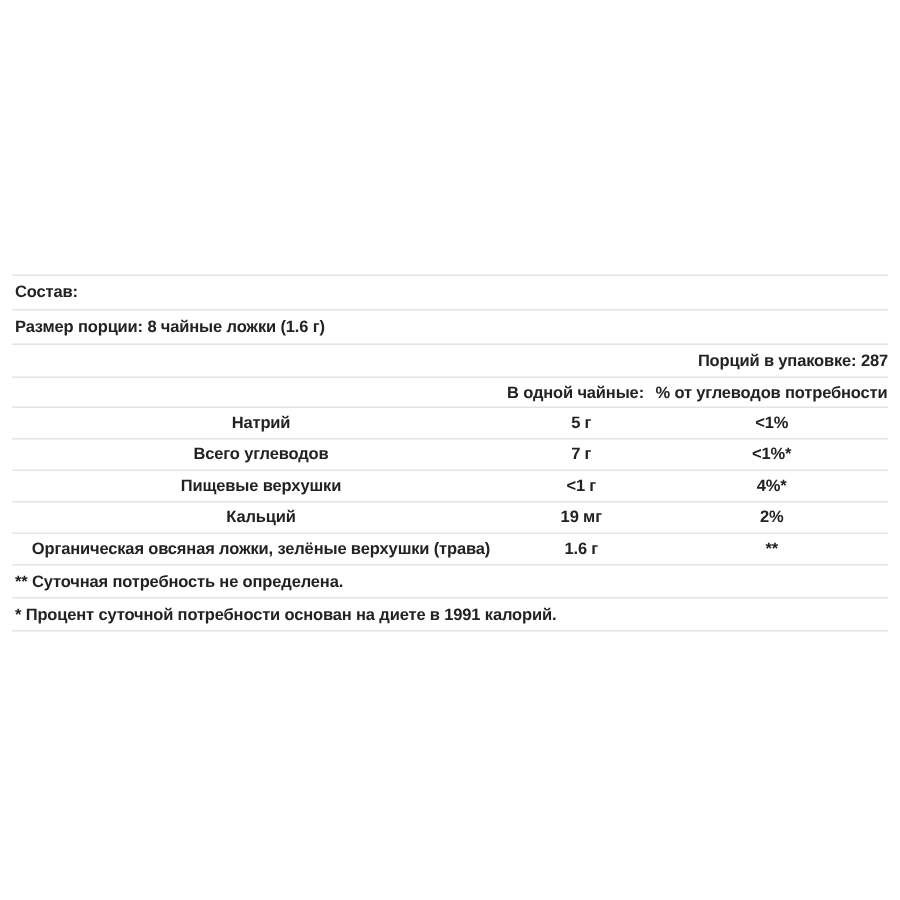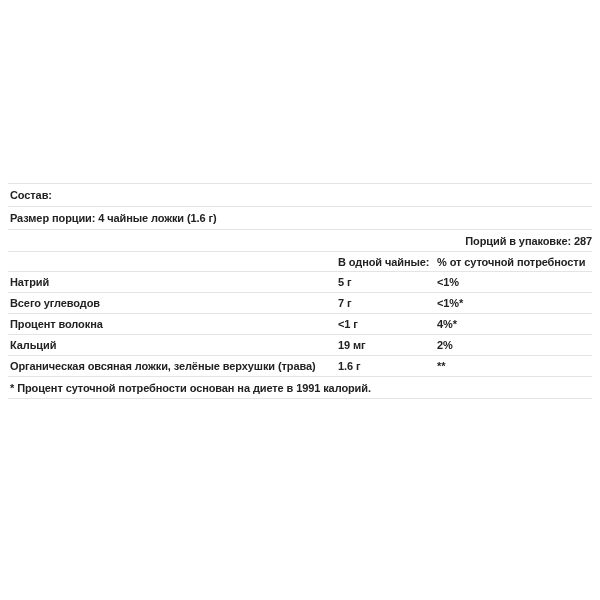--- a/index.html
+++ b/index.html
@@ -26,82 +26,85 @@
   .row {
     display: flex;
     align-items: center;
     border-bottom: 1px solid #e4e4e4;
     padding-left: 2px;
     white-space: nowrap;
   }
   .row.info { height: 23px; }
   .row.info3 { height: 22px; justify-content: flex-end; }
   .row.head { height: 20px; }
-  .row.data { height: 21px; }
+  .row.data { height: 21px; text-align: center; }
   .row.note { height: 22px; }
   .grid {
     display: grid;
     grid-template-columns: 328px 99px 1fr;
     align-items: center;
   }
   .cell { overflow: visible; }
 </style>
 </head>
 <body>
 
 <div class="page">
   <div class="facts">
 
     <div class="row info">
       <span class="cell">Состав:</span>
     </div>
 
     <div class="row info">
-      <span class="cell">Размер порции: 4 чайные ложки (1.6 г)</span>
+      <span class="cell">Размер порции: 8 чайные ложки (1.6 г)</span>
     </div>
 
     <div class="row info3">
       <span class="cell">Порций в упаковке: 287</span>
     </div>
 
     <div class="row head grid">
       <span class="cell"></span>
       <span class="cell">В одной чайные:</span>
-      <span class="cell">% от суточной потребности</span>
+      <span class="cell">% от углеводов потребности</span>
     </div>
 
     <div class="row data grid">
       <span class="cell">Натрий</span>
       <span class="cell">5 г</span>
       <span class="cell">&lt;1%</span>
     </div>
 
     <div class="row data grid">
       <span class="cell">Всего углеводов</span>
       <span class="cell">7 г</span>
       <span class="cell">&lt;1%*</span>
     </div>
 
     <div class="row data grid">
-      <span class="cell">Процент волокна</span>
+      <span class="cell">Пищевые верхушки</span>
       <span class="cell">&lt;1 г</span>
       <span class="cell">4%*</span>
     </div>
 
     <div class="row data grid">
       <span class="cell">Кальций</span>
       <span class="cell">19 мг</span>
       <span class="cell">2%</span>
     </div>
 
     <div class="row data grid">
       <span class="cell">Органическая овсяная ложки, зелёные верхушки (трава)</span>
       <span class="cell">1.6 г</span>
       <span class="cell">**</span>
     </div>
 
+    <div class="row note">
+      <span class="cell">** Суточная потребность не определена.</span>
+    </div>
 
     <div class="row note">
       <span class="cell">* Процент суточной потребности основан на диете в 1991 калорий.</span>
     </div>
 
   </div>
 </div>
 
 </body></html>

